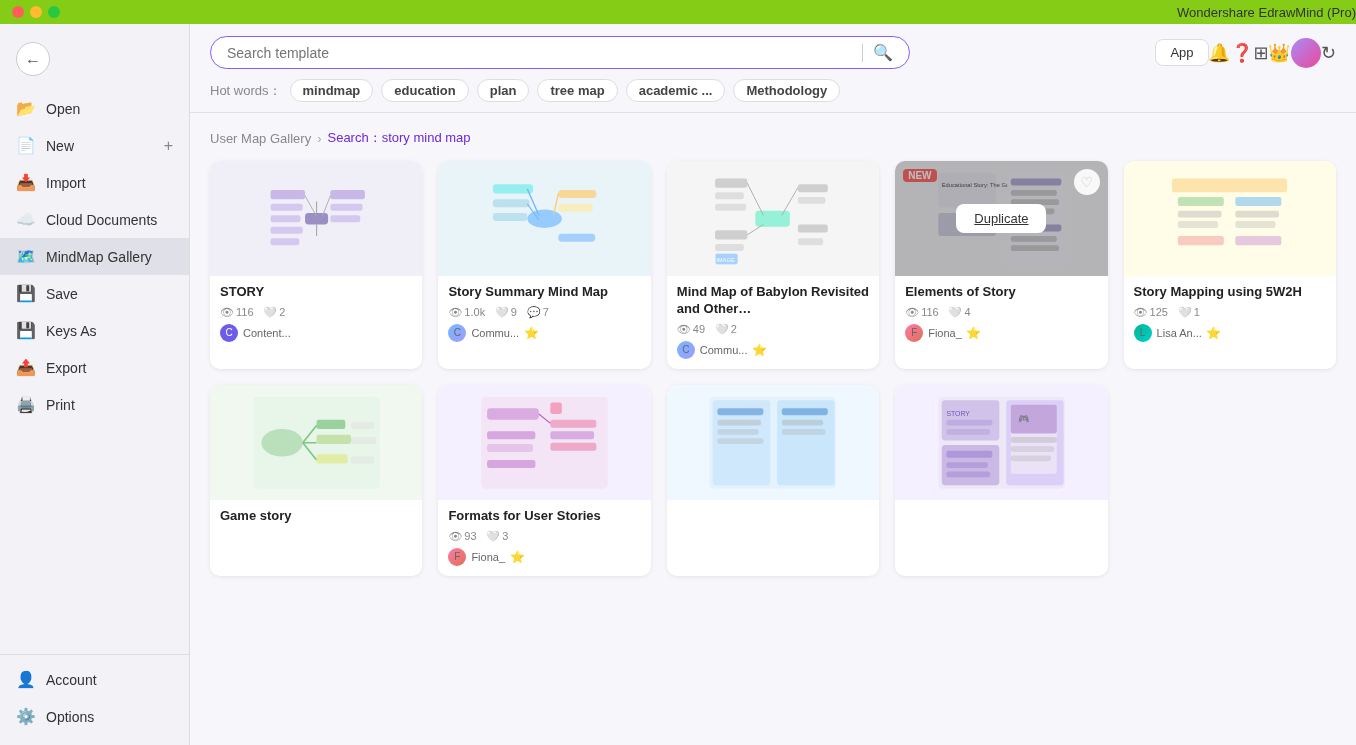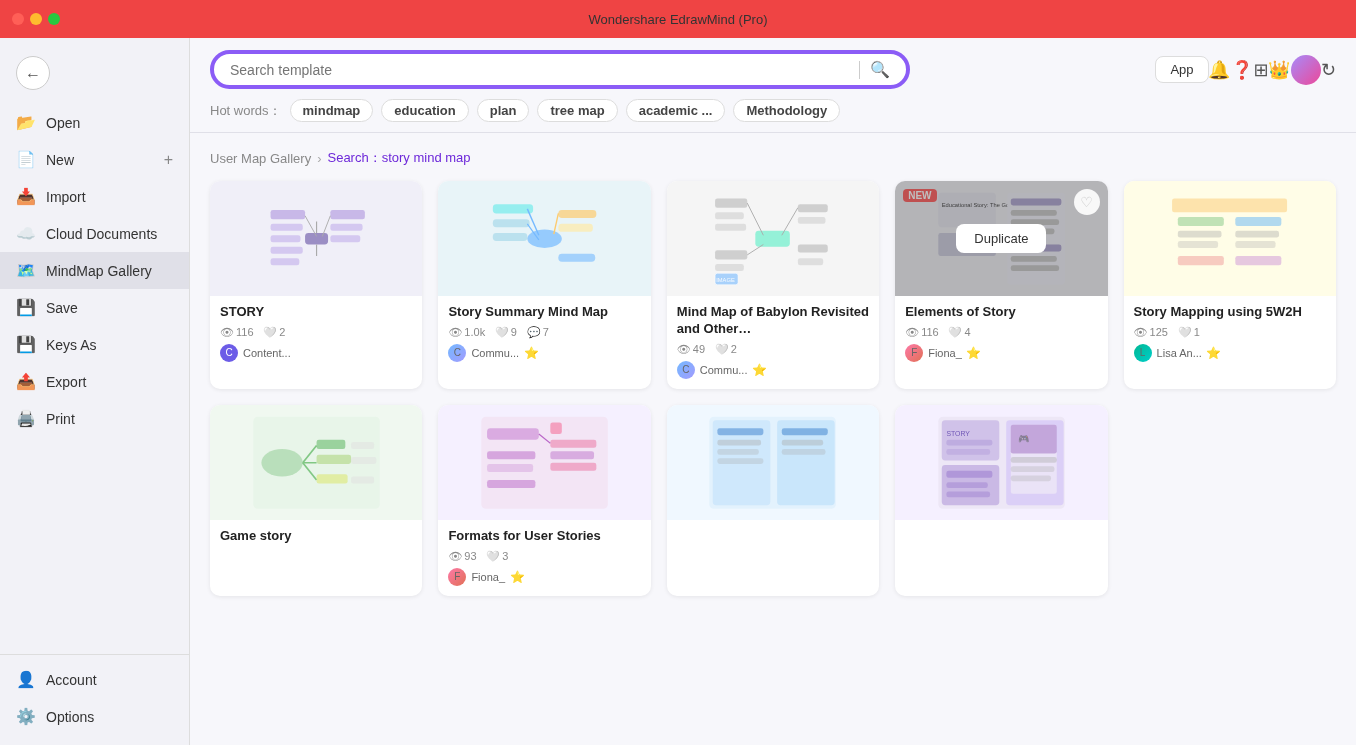--- a/index.html
+++ b/index.html
@@ -1,24 +1,24 @@
 <!DOCTYPE html>
 <html><head>
   <meta charset="utf-8">
   <style>
     * { box-sizing: border-box; margin: 0; padding: 0; }
     body { font-family: -apple-system, BlinkMacSystemFont, 'Segoe UI', sans-serif; background: #f0f0f5; width: 1356px; height: 745px; overflow: hidden; display: flex; flex-direction: column; }
 
     
     .titlebar {
-      height: 38px;
-      background: #ef4444;
+      height: 24px;
+      background: #84cc16;
       display: flex;
       align-items: center;
-      justify-content: center;
+      justify-content: flex-end;
       position: relative;
       flex-shrink: 0;
     }
     .titlebar-title { font-size: 13px; color: #333; font-weight: 500; }
     .traffic-lights { position: absolute; left: 12px; display: flex; gap: 6px; align-items: center; }
     .tl { width: 12px; height: 12px; border-radius: 50%; }
     .tl-close { background: #ff5f57; }
     .tl-min { background: #febc2e; }
     .tl-max { background: #28c840; }
 
@@ -58,21 +58,21 @@
       background: #f7f7fb;
       border-bottom: 1px solid #e0e0e8;
       padding: 12px 20px 10px 20px;
       flex-shrink: 0;
     }
     .header-top {
       display: flex; align-items: center; justify-content: space-between; margin-bottom: 10px;
     }
     .search-bar {
       display: flex; align-items: center;
-      background: #fff; border: 4px solid #8b5cf6; border-radius: 20px;
+      background: #fff; border: 1px solid #8b5cf6; border-radius: 20px;
       padding: 6px 16px; flex: 1; max-width: 700px;
     }
     .search-bar input {
       border: none; outline: none; flex: 1; font-size: 14px; color: #333;
       background: transparent;
     }
     .search-bar .sep { width: 1px; height: 18px; background: #ccc; margin: 0 10px; }
     .search-icon { color: #888; font-size: 16px; cursor: pointer; }
     .header-right { display: flex; align-items: center; }
     .app-btn {
@@ -133,21 +133,21 @@
       display: flex; align-items: center; justify-content: center;
       cursor: pointer; font-size: 14px; color: #ccc;
     }
     .duplicate-overlay {
       position: absolute; inset: 0; background: rgba(0,0,0,0.25);
       display: flex; align-items: center; justify-content: center;
     }
     .duplicate-btn {
       background: #fff; border: none; border-radius: 8px;
       padding: 7px 18px; font-size: 13px; font-weight: 500;
-      cursor: pointer; color: #333;
+      cursor: pointer; color: #333; text-decoration: underline;
     }
     .new-badge {
       position: absolute; top: 8px; left: 8px;
       background: #ff6b6b; color: #fff; font-size: 10px;
       border-radius: 4px; padding: 1px 5px; font-weight: 600;
     }
 
     
     .thumb-story { background: #f0eff8; }
     .thumb-summary { background: #e8f4f8; }

